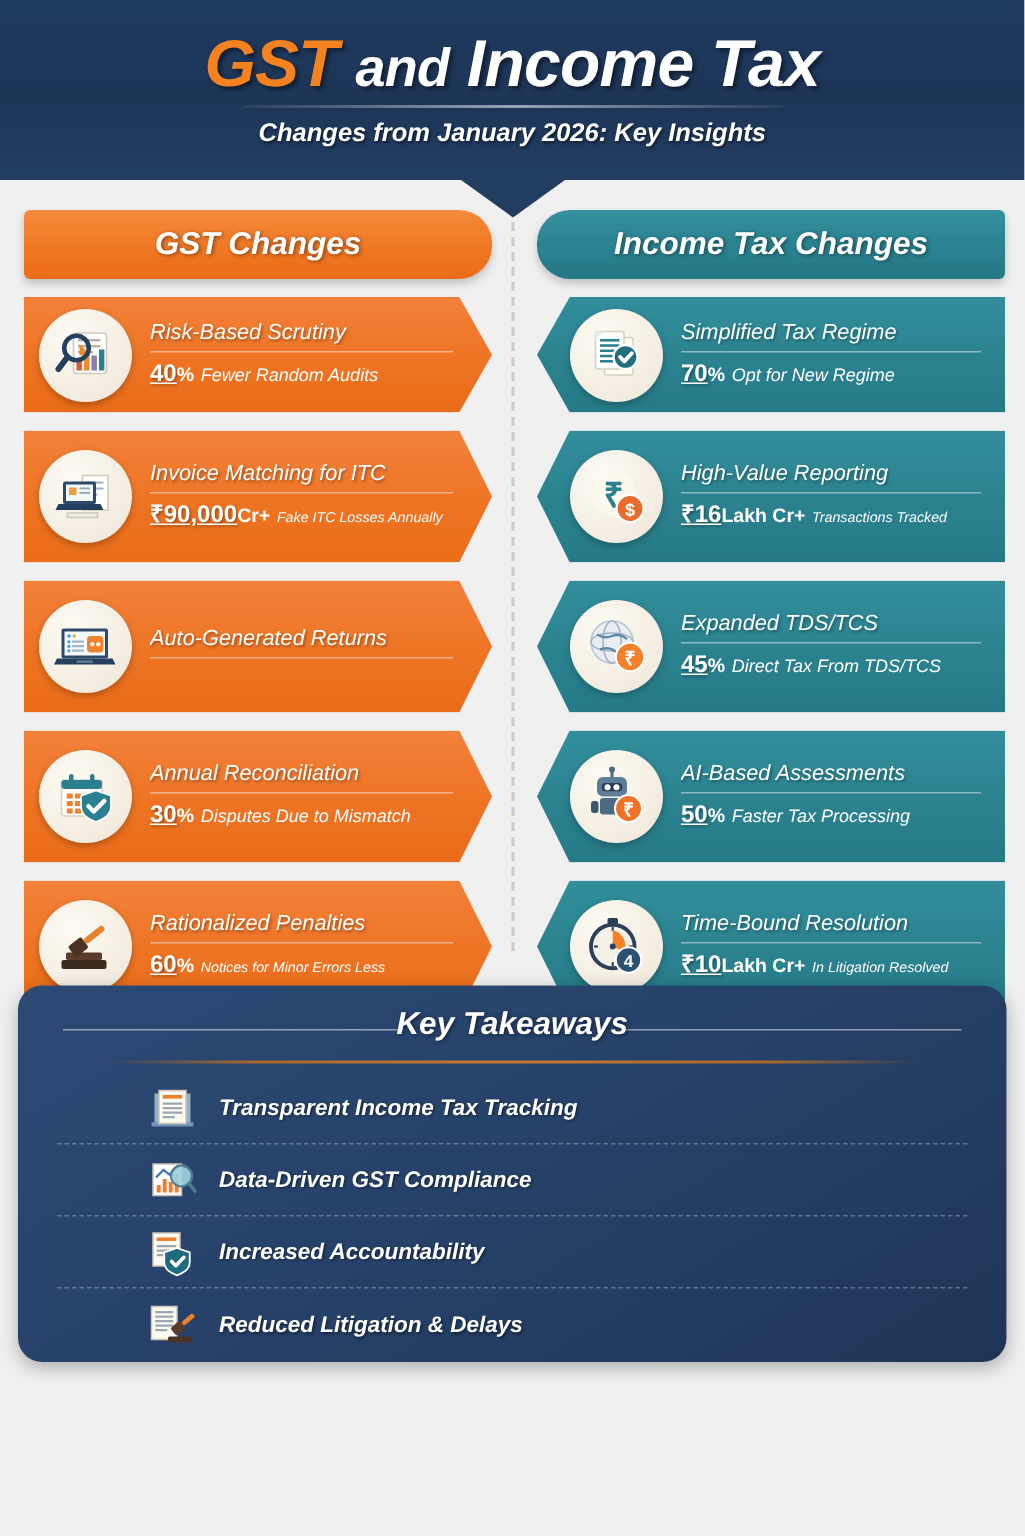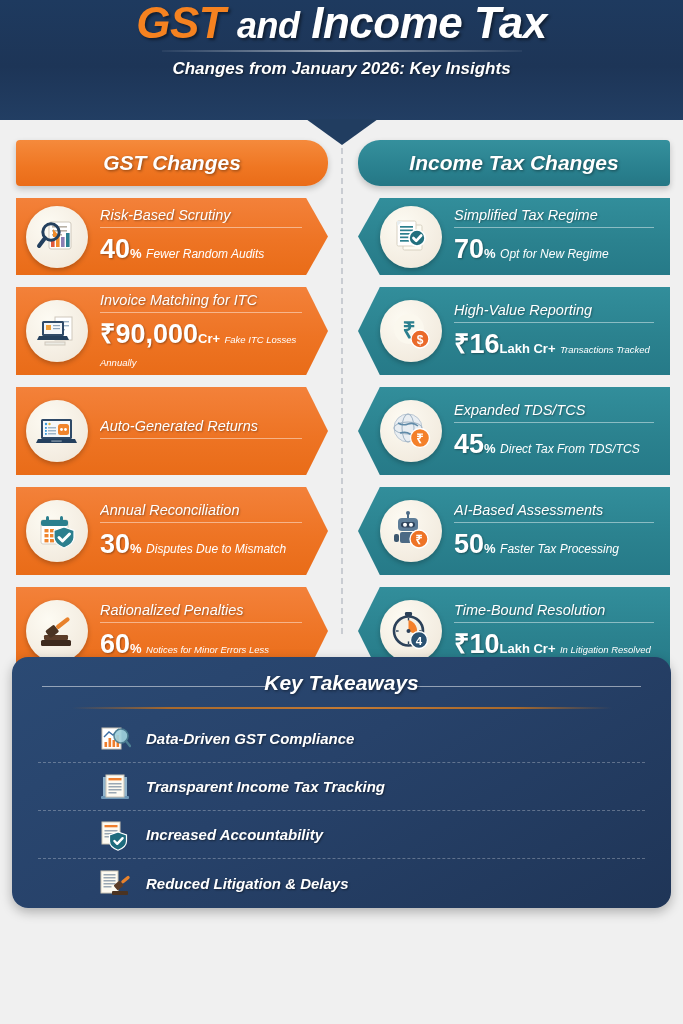--- a/index.html
+++ b/index.html
@@ -16,21 +16,21 @@
     position:absolute; left:0; top:0; width:683px; height:120px;
     background:linear-gradient(180deg,#1e3a5f 0%,#1d3557 55%,#223e63 100%);
     text-align:center;
   }
   .header::after{
     content:""; position:absolute; left:50%; bottom:-25px; transform:translateX(-50%);
     width:0;height:0;border-left:36px solid transparent;border-right:36px solid transparent;
     border-top:26px solid #213d60;
   }
   .title {
-    padding-top:0;
+    padding-top:20px;
     font-size:44px; font-weight:bold; font-style:italic;
     letter-spacing:-0.5px; line-height:1.05;
     text-shadow:2px 2px 3px rgba(0,0,0,.45);
     white-space:nowrap;
   }
   .title .gst { color:#f58220; }
   .title .and { color:#ffffff; font-weight:bold; font-size:36px; font-style:italic;}
   .title .it  { color:#ffffff; }
   .title-rule {
     width:360px;height:2px;margin:4px auto 0;
@@ -93,21 +93,21 @@
   .card-body{ flex:1; padding:0 16px 0 12px; min-width:0; }
   .card-gst .card-body{ padding-right:26px; }
 
   .card-title{
     color:#ffffff; font-size:14.5px; font-weight:normal; font-style:italic;
     text-shadow:1px 1px 2px rgba(0,0,0,.35);
     white-space:nowrap; overflow:hidden;
   }
   .card-rule{ height:1px; margin:4px 0 5px; background:rgba(255,255,255,.45); }
   .card-stat{ color:#fff; line-height:1.2; }
-  .card-stat .big{ font-size:27px; font-weight:bold; text-shadow:1px 1px 2px rgba(0,0,0,.35); }
+  .card-stat .big{ font-size:16px; font-weight:bold; text-shadow:1px 1px 2px rgba(0,0,0,.35);text-decoration:underline; }
   .card-stat .unit{ font-size:13px; font-weight:bold; }
   .card-stat .desc{ font-size:12px; font-style:italic; }
   .card-stat .desc.sm{ font-size:9.5px; }
 
   
   .takeaways{
     position:absolute; left:12px; top:657px; width:659px; height:251px;
     background:linear-gradient(150deg,#2b4a74 0%,#27426a 45%,#1f3557 100%);
     border-radius:16px; box-shadow:0 4px 12px rgba(0,0,0,.28);
     padding:14px 26px 0;
@@ -419,50 +419,50 @@
   <div class="tk-head">
     <span class="tk-line l"></span>
     <span class="tk-line r"></span>
     <span class="tk-title">Key Takeaways</span>
   </div>
   <div class="tk-underline"></div>
 
   <div class="tk-row">
     <span class="tk-icon">
       <svg width="32" height="32" viewBox="0 0 32 32">
-        <rect x="3" y="5" width="19" height="21" fill="#fff" stroke="#c9c2b4"></rect>
-        <rect x="5.5" y="19" width="2.6" height="5" fill="#ef7e2c"></rect>
-        <rect x="9.5" y="15" width="2.6" height="9" fill="#ef7e2c"></rect>
-        <rect x="13.5" y="17" width="2.6" height="7" fill="#ef7e2c"></rect>
-        <rect x="17.5" y="12" width="2.6" height="12" fill="#ef7e2c"></rect>
-        <path d="M5 14 l5 -5 l4 3 l6 -6" fill="none" stroke="#3b6ea5" stroke-width="1.4"></path>
-        <circle cx="22" cy="13" r="7" fill="#9fd0dd" opacity=".92" stroke="#4d7f93" stroke-width="1.6"></circle>
-        <line x1="27" y1="18" x2="31" y2="23" stroke="#4d7f93" stroke-width="2.4" stroke-linecap="round"></line>
-      </svg>
-    </span>
-    <span class="tk-label">Data-Driven GST Compliance</span>
-  </div>
-
-  <div class="tk-row">
-    <span class="tk-icon">
-      <svg width="32" height="32" viewBox="0 0 32 32">
         <path d="M4 6 h4 v19 h-4 z" fill="#8fb3cc"></path>
         <path d="M24 6 h4 v19 h-4 z" fill="#8fb3cc"></path>
         <rect x="2" y="25" width="28" height="3" rx="1" fill="#6e98b8"></rect>
         <rect x="7" y="4" width="18" height="22" fill="#fdfaf1" stroke="#cdc6b6"></rect>
         <rect x="9.5" y="7" width="13" height="2.4" fill="#ef7e2c"></rect>
         <g fill="#9aa7b3">
           <rect x="9.5" y="12" width="13" height="1.5"></rect>
             <rect x="9.5" y="15" width="13" height="1.5"></rect>
           <rect x="9.5" y="18" width="13" height="1.5"></rect>
             <rect x="9.5" y="21" width="8" height="1.5"></rect>
         </g>
       </svg>
     </span>
     <span class="tk-label">Transparent Income Tax Tracking</span>
+  </div>
+
+  <div class="tk-row">
+    <span class="tk-icon">
+      <svg width="32" height="32" viewBox="0 0 32 32">
+        <rect x="3" y="5" width="19" height="21" fill="#fff" stroke="#c9c2b4"></rect>
+        <rect x="5.5" y="19" width="2.6" height="5" fill="#ef7e2c"></rect>
+        <rect x="9.5" y="15" width="2.6" height="9" fill="#ef7e2c"></rect>
+        <rect x="13.5" y="17" width="2.6" height="7" fill="#ef7e2c"></rect>
+        <rect x="17.5" y="12" width="2.6" height="12" fill="#ef7e2c"></rect>
+        <path d="M5 14 l5 -5 l4 3 l6 -6" fill="none" stroke="#3b6ea5" stroke-width="1.4"></path>
+        <circle cx="22" cy="13" r="7" fill="#9fd0dd" opacity=".92" stroke="#4d7f93" stroke-width="1.6"></circle>
+        <line x1="27" y1="18" x2="31" y2="23" stroke="#4d7f93" stroke-width="2.4" stroke-linecap="round"></line>
+      </svg>
+    </span>
+    <span class="tk-label">Data-Driven GST Compliance</span>
   </div>
 
   <div class="tk-row">
     <span class="tk-icon">
       <svg width="32" height="32" viewBox="0 0 32 32">
         <rect x="3" y="3" width="18" height="22" fill="#fdfaf1" stroke="#cdc6b6"></rect>
         <rect x="5.5" y="6" width="13" height="2.3" fill="#ef7e2c"></rect>
         <g fill="#9aa7b3">
           <rect x="5.5" y="11" width="13" height="1.5"></rect>
             <rect x="5.5" y="14" width="13" height="1.5"></rect>

